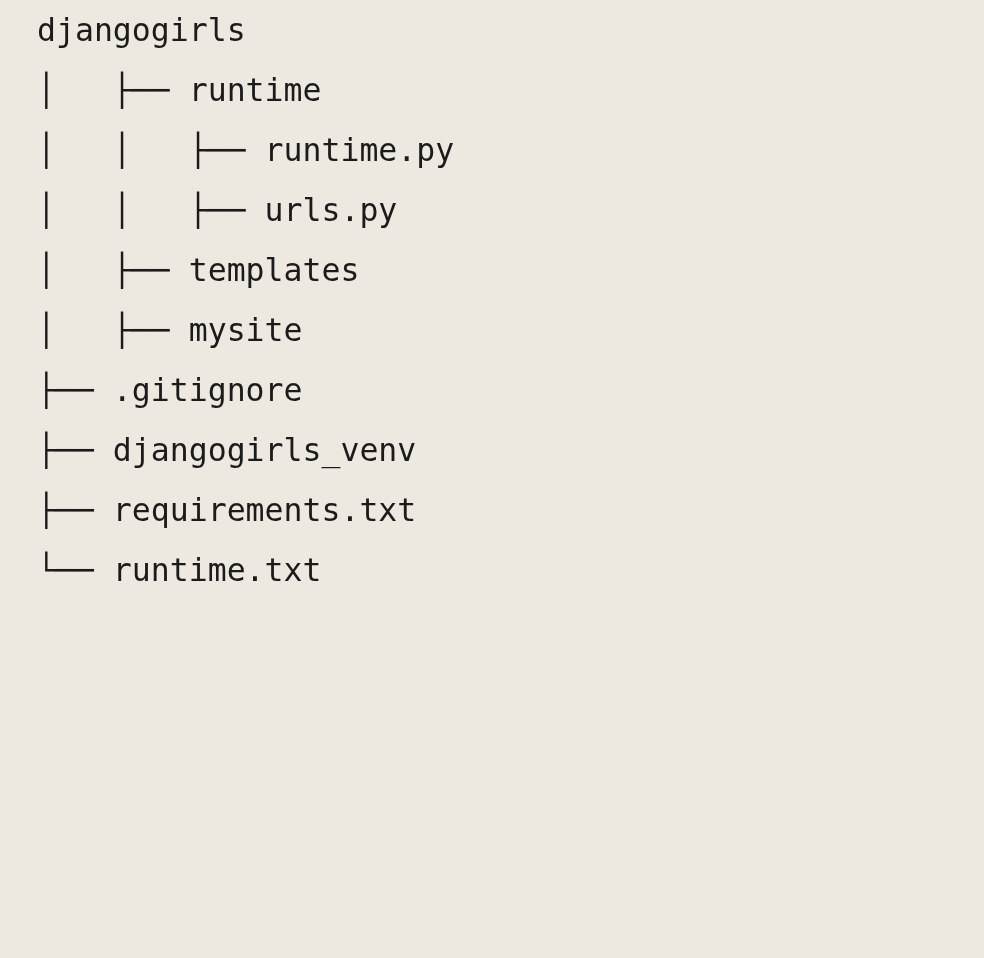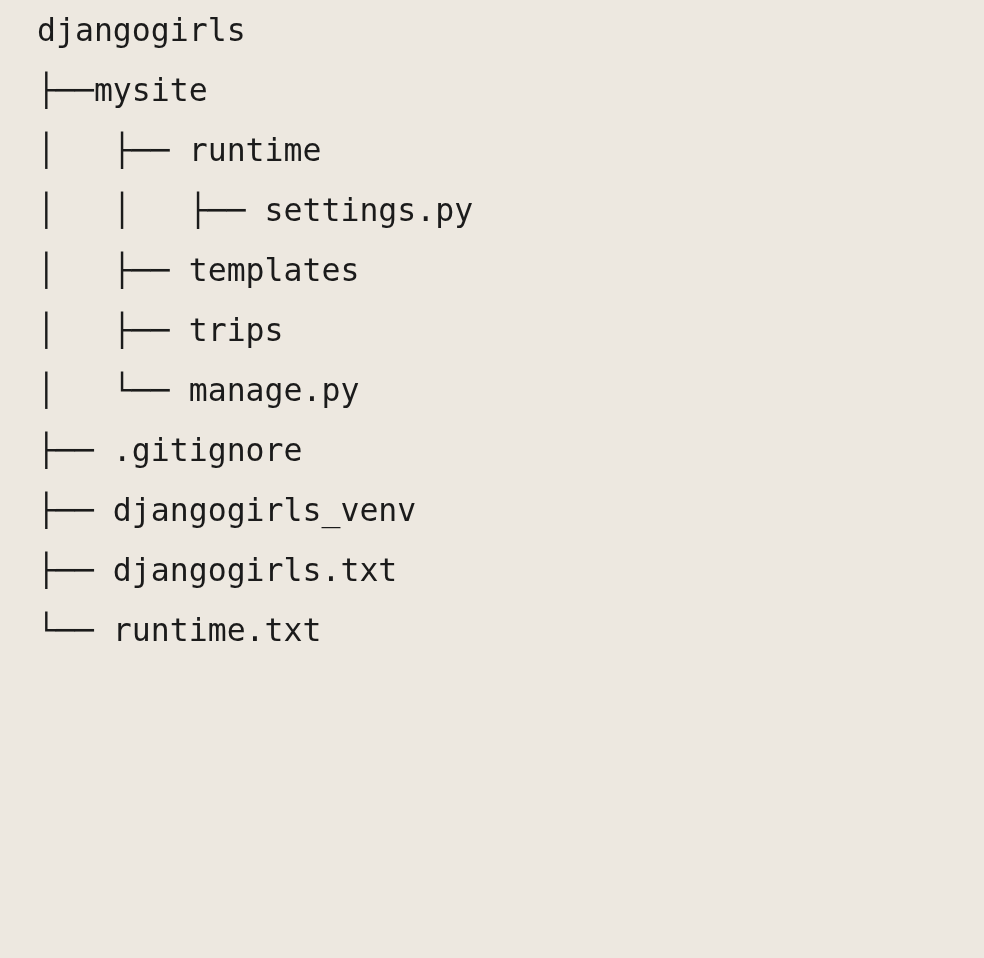--- a/index.html
+++ b/index.html
@@ -25,23 +25,22 @@
   .line {
     white-space: pre;
     height: 60px;
   }
 </style>
 </head>
 <body>
 
 <div class="file-tree">
   <div class="line">djangogirls</div>
-  <div class="line">├──mysite</div>
   <div class="line">│   ├── runtime</div>
-  <div class="line">│   │   ├── settings.py</div>
+  <div class="line">│   │   ├── runtime.py</div>
+  <div class="line">│   │   ├── urls.py</div>
   <div class="line">│   ├── templates</div>
-  <div class="line">│   ├── trips</div>
-  <div class="line">│   └── manage.py</div>
+  <div class="line">│   ├── mysite</div>
   <div class="line">├── .gitignore</div>
   <div class="line">├── djangogirls_venv</div>
-  <div class="line">├── djangogirls.txt</div>
+  <div class="line">├── requirements.txt</div>
   <div class="line">└── runtime.txt</div>
 </div>
 
 </body></html>

